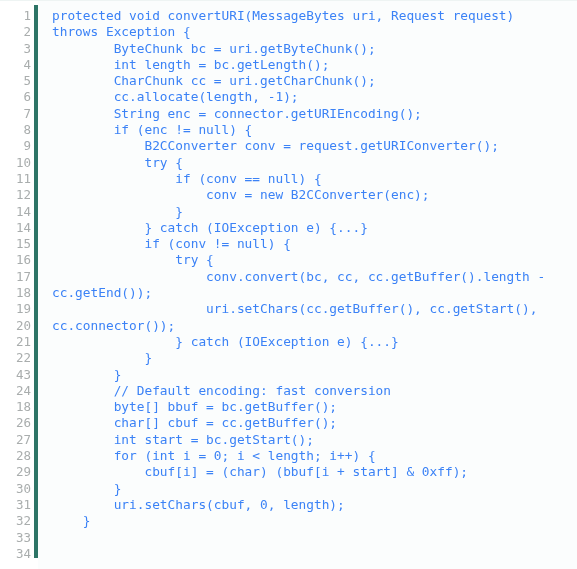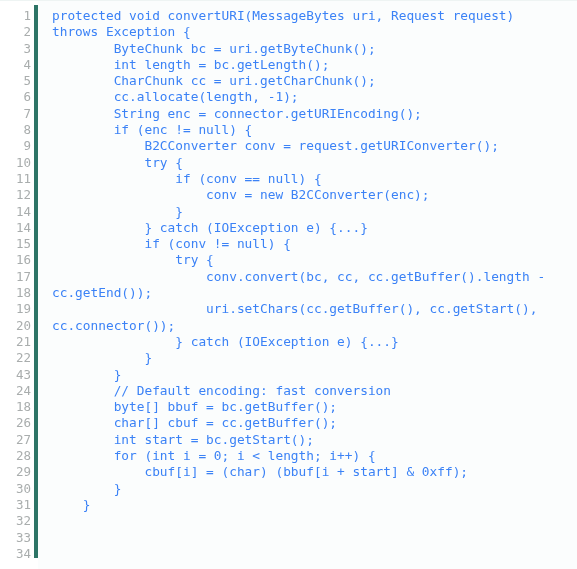--- a/index.html
+++ b/index.html
@@ -153,16 +153,17 @@
       <span class="code-line">                } catch (IOException e) {...}</span>
       <span class="code-line">            }</span>
       <span class="code-line">        }</span>
       <span class="code-line">        // Default encoding: fast conversion</span>
       <span class="code-line">        byte[] bbuf = bc.getBuffer();</span>
       <span class="code-line">        char[] cbuf = cc.getBuffer();</span>
       <span class="code-line">        int start = bc.getStart();</span>
       <span class="code-line">        for (int i = 0; i &lt; length; i++) {</span>
       <span class="code-line">            cbuf[i] = (char) (bbuf[i + start] &amp; 0xff);</span>
       <span class="code-line">        }</span>
+      <span class="code-line">        uri.setChars(cbuf, 0, length);</span>
       <span class="code-line">    }</span>
     </div>
 
 </div>
 
 </body></html>

